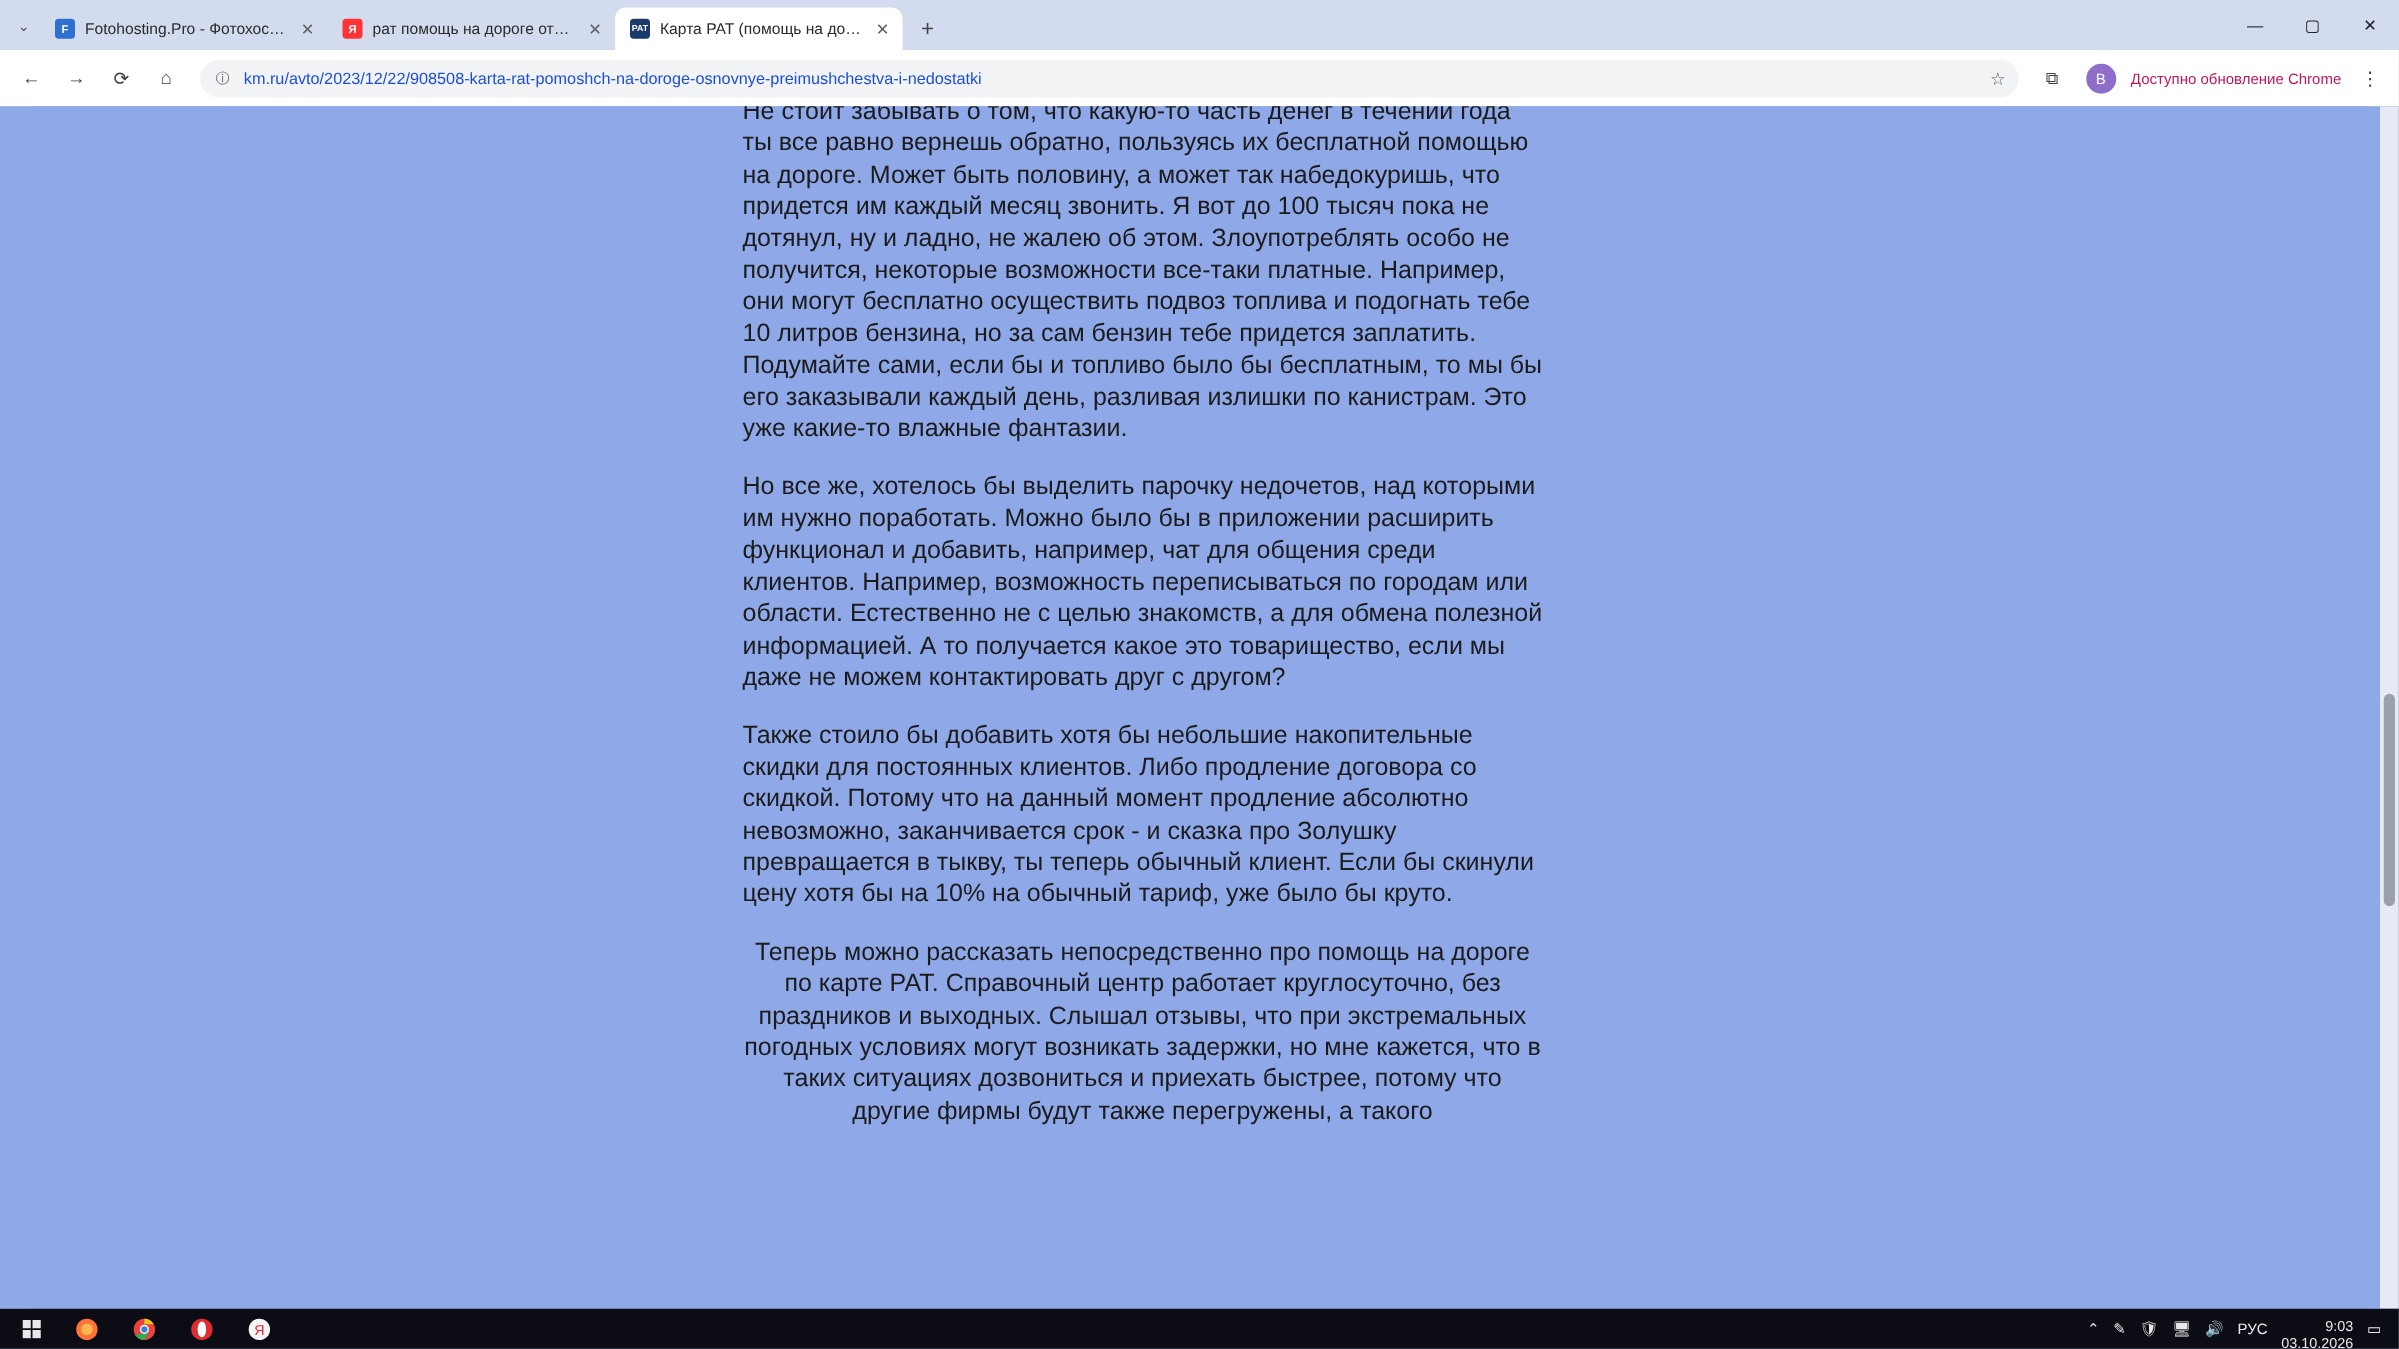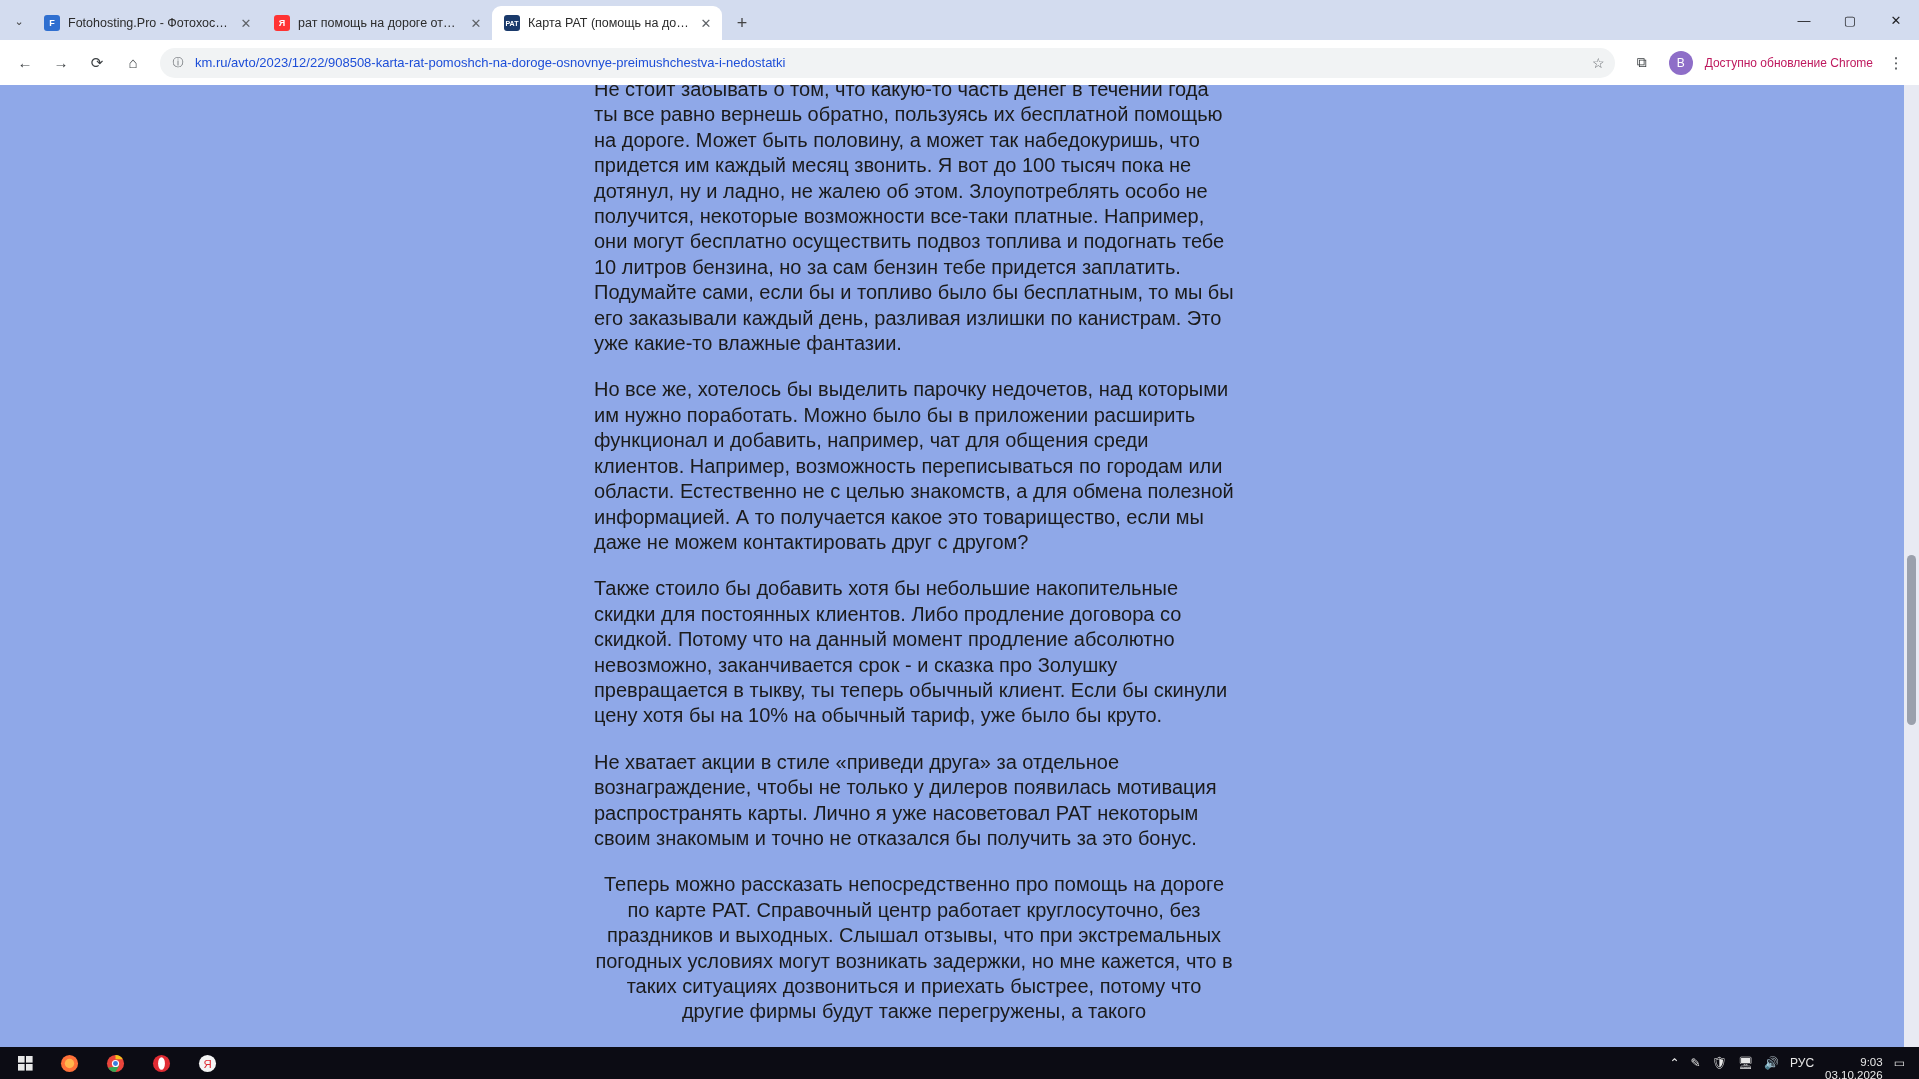--- a/index.html
+++ b/index.html
@@ -377,21 +377,20 @@
       <span>⋮</span>
     </div>
   </div>
 
   <div class="viewport">
     <div class="page-sheet">
       <div class="article">
         <p>Не стоит забывать о том, что какую-то часть денег в течении года ты все равно вернешь обратно, пользуясь их бесплатной помощью на дороге. Может быть половину, а может так набедокуришь, что придется им каждый месяц звонить. Я вот до 100 тысяч пока не дотянул, ну и ладно, не жалею об этом. Злоупотреблять особо не получится, некоторые возможности все-таки платные. Например, они могут бесплатно осуществить подвоз топлива и подогнать тебе 10 литров бензина, но за сам бензин тебе придется заплатить. Подумайте сами, если бы и топливо было бы бесплатным, то мы бы его заказывали каждый день, разливая излишки по канистрам. Это уже какие-то влажные фантазии.</p>
         <p>Но все же, хотелось бы выделить парочку недочетов, над которыми им нужно поработать. Можно было бы в приложении расширить функционал и добавить, например, чат для общения среди клиентов. Например, возможность переписываться по городам или области. Естественно не с целью знакомств, а для обмена полезной информацией. А то получается какое это товарищество, если мы даже не можем контактировать друг с другом?</p>
         <p>Также стоило бы добавить хотя бы небольшие накопительные скидки для постоянных клиентов. Либо продление договора со скидкой. Потому что на данный момент продление абсолютно невозможно, заканчивается срок - и сказка про Золушку превращается в тыкву, ты теперь обычный клиент. Если бы скинули цену хотя бы на 10% на обычный тариф, уже было бы круто.</p>
-        <p>Не хватает акции в стиле «приведи друга» за отдельное вознаграждение, чтобы не только у дилеров появилась мотивация распространять карты. Лично я уже насоветовал РАТ некоторым своим знакомым и точно не отказался бы получить за это бонус.</p>
         <p class="behind">Теперь можно рассказать непосредственно про помощь на дороге по карте РАТ. Справочный центр работает круглосуточно, без праздников и выходных. Слышал отзывы, что при экстремальных погодных условиях могут возникать задержки, но мне кажется, что в таких ситуациях дозвониться и приехать быстрее, потому что другие фирмы будут также перегружены, а такого</p>
       </div>
     </div>
 
 
     <div class="scrollbar">
       <div class="thumb"></div>
     </div>
   </div>
 </div>

